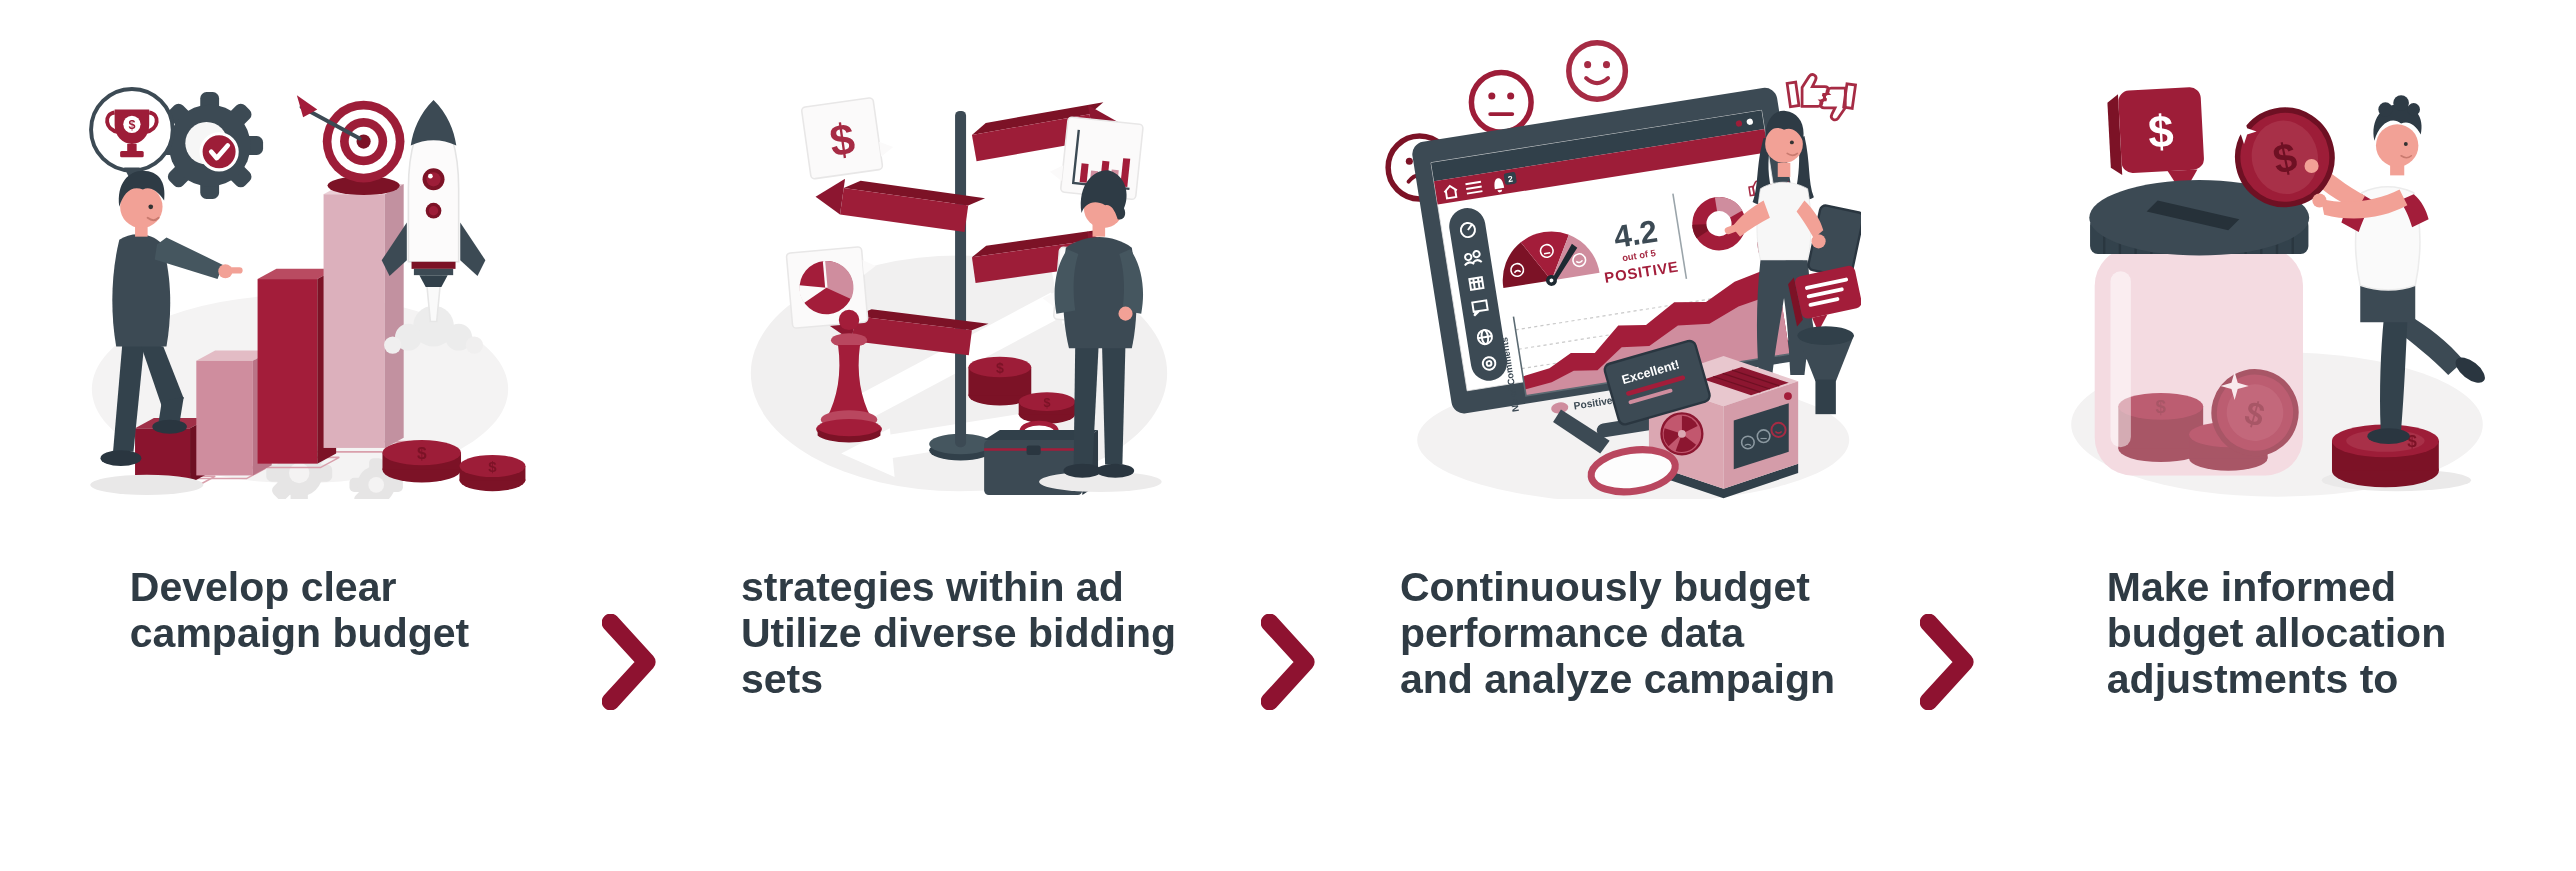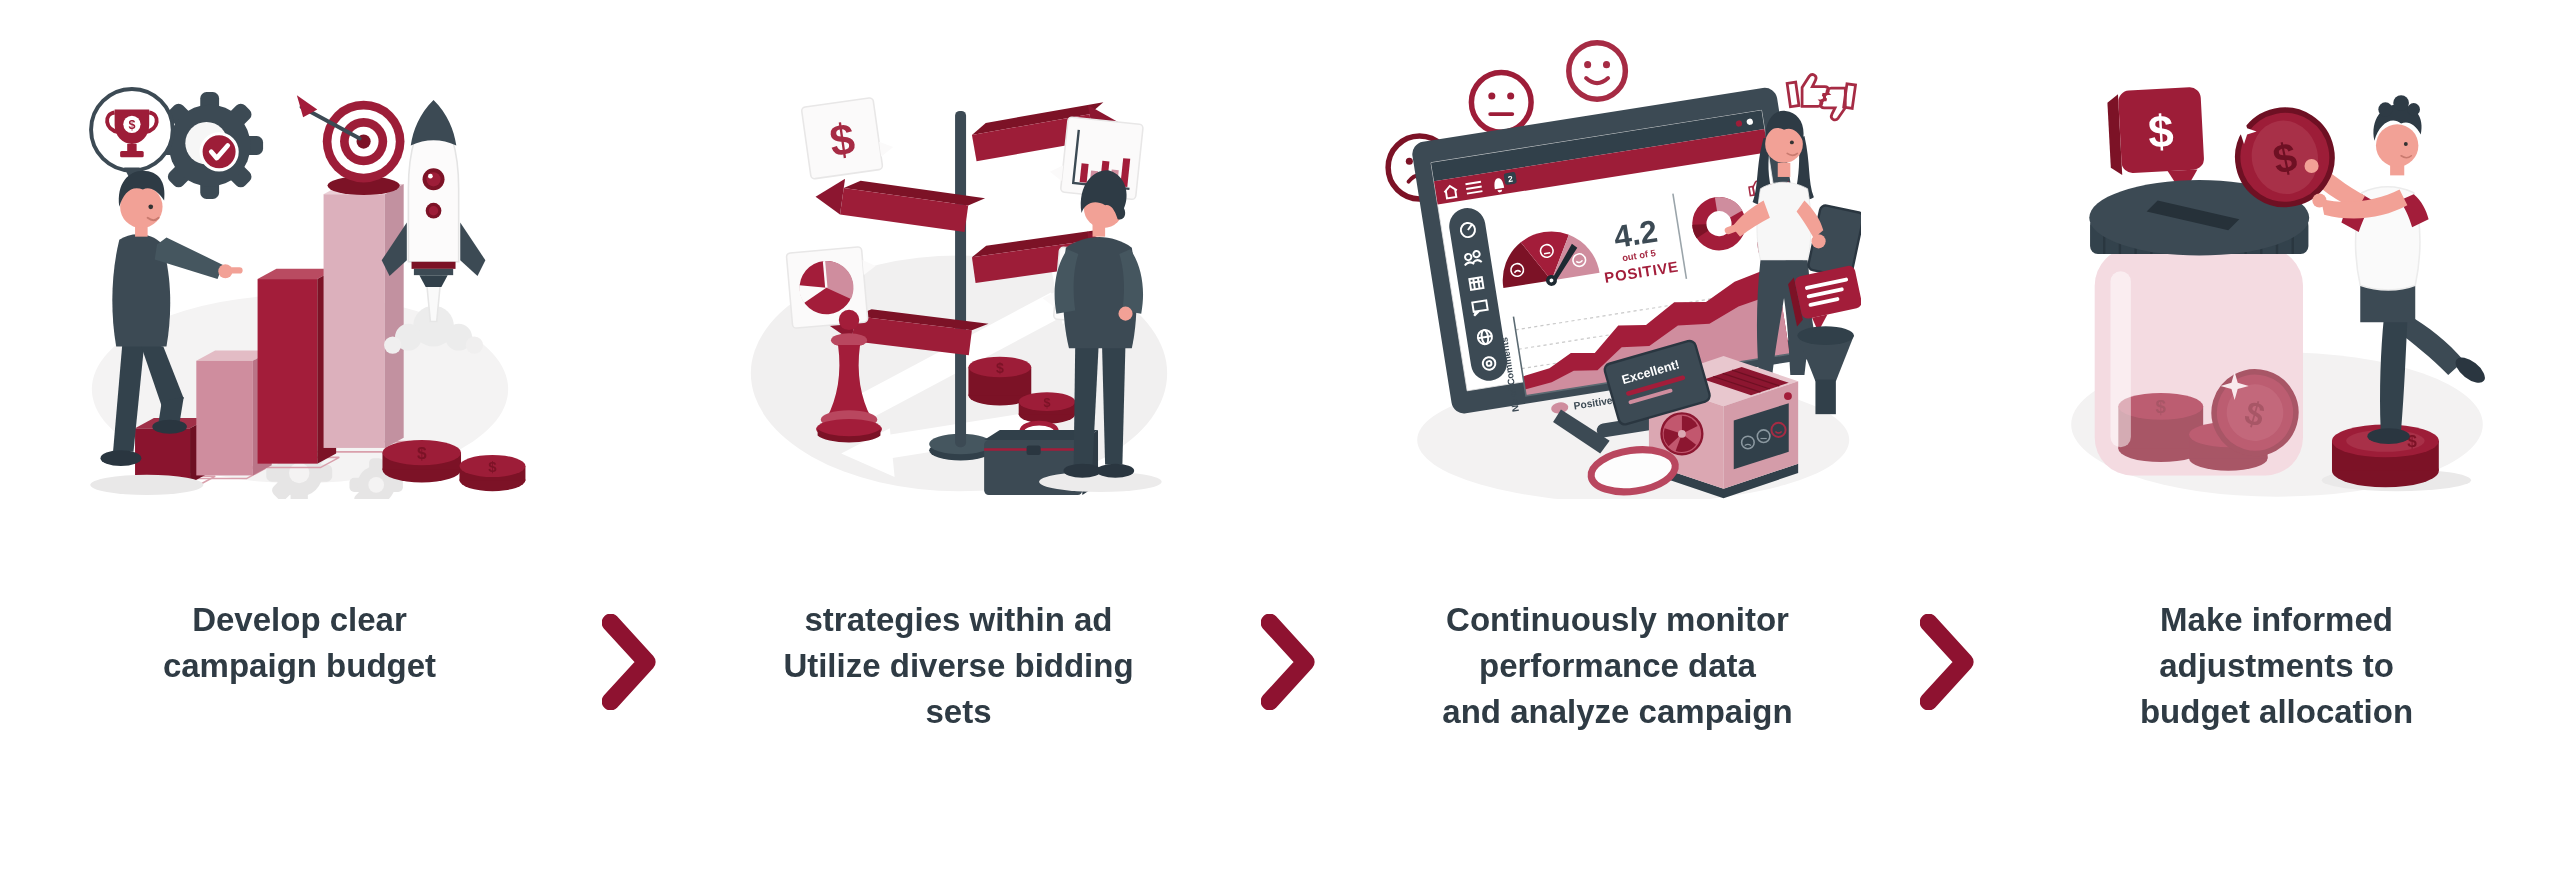--- a/index.html
+++ b/index.html
@@ -6,22 +6,22 @@
   .canvas{
     width:2576px;height:871px;box-sizing:border-box;
     display:flex;justify-content:center;align-items:flex-start;
     padding-top:12px;background:#ffffff;overflow:hidden;
     font-family:"Liberation Sans",sans-serif;
   }
   .step{width:598px;display:flex;flex-direction:column;align-items:center;}
   .art{height:518px;display:flex;align-items:flex-start;justify-content:center;}
   .art svg{display:block;}
   .caption{
-    margin-top:67px;text-align:center;font-weight:700;
-    font-size:33px;line-height:46px;color:#2F3B44;letter-spacing:0;
+    margin-top:34px;font-weight:700;
+    font-size:41px;line-height:46px;color:#2F3B44;letter-spacing:0;
   }
   .cap-line{display:block;}
   .sep{width:61px;padding-top:602px;display:flex;justify-content:center;flex-shrink:0;}
   svg{font-family:"Liberation Sans",sans-serif;}
   svg text{font-weight:700;}
 </style>
 </head>
 <body>
 
 <div class="canvas">
@@ -525,21 +525,21 @@
           <rect x="318" y="484" width="58" height="5" rx="2.5" fill="#CF8D9E"></rect>
         </g>
 
         <g>
           <polygon points="238,506 300,546 288,562 228,522" fill="#3C4A54"></polygon>
           <ellipse cx="330" cy="584" rx="54" ry="26" fill="#FDFDFD" stroke="#B9475F" stroke-width="9" transform="rotate(-8 330 584)"></ellipse>
         </g>
       </svg>
     </div>
     <h2 class="caption">
-      <span class="cap-line">Continuously monitor</span>
+      <span class="cap-line">Continuously budget</span>
       <span class="cap-line">performance data</span>
       <span class="cap-line">and analyze campaign</span>
     </h2>
   </section>
 
   <div class="sep">
     <svg width="55" height="96" viewBox="0 0 64 112">
       <polyline points="10,10 52,56 10,102" fill="none" stroke="#8E1230" stroke-width="21" stroke-linecap="round" stroke-linejoin="round"></polyline>
     </svg>
   </div>
@@ -634,19 +634,19 @@
           <circle cx="438" cy="124" r="9" fill="#2E3B45"></circle>
             <circle cx="458" cy="116" r="10" fill="#2E3B45"></circle>
             <circle cx="474" cy="124" r="8" fill="#2E3B45"></circle>
           <circle cx="464" cy="168" r="2.5" fill="#333333"></circle>
           <path d="M458,183 q7,5 13,0" stroke="#C97A6F" stroke-width="2" fill="none" stroke-linecap="round"></path>
         </g>
       </svg>
     </div>
     <h2 class="caption">
       <span class="cap-line">Make informed</span>
+      <span class="cap-line">budget allocation</span>
       <span class="cap-line">adjustments to</span>
-      <span class="cap-line">budget allocation</span>
     </h2>
   </section>
 
 </div>
 
 
 </body></html>

